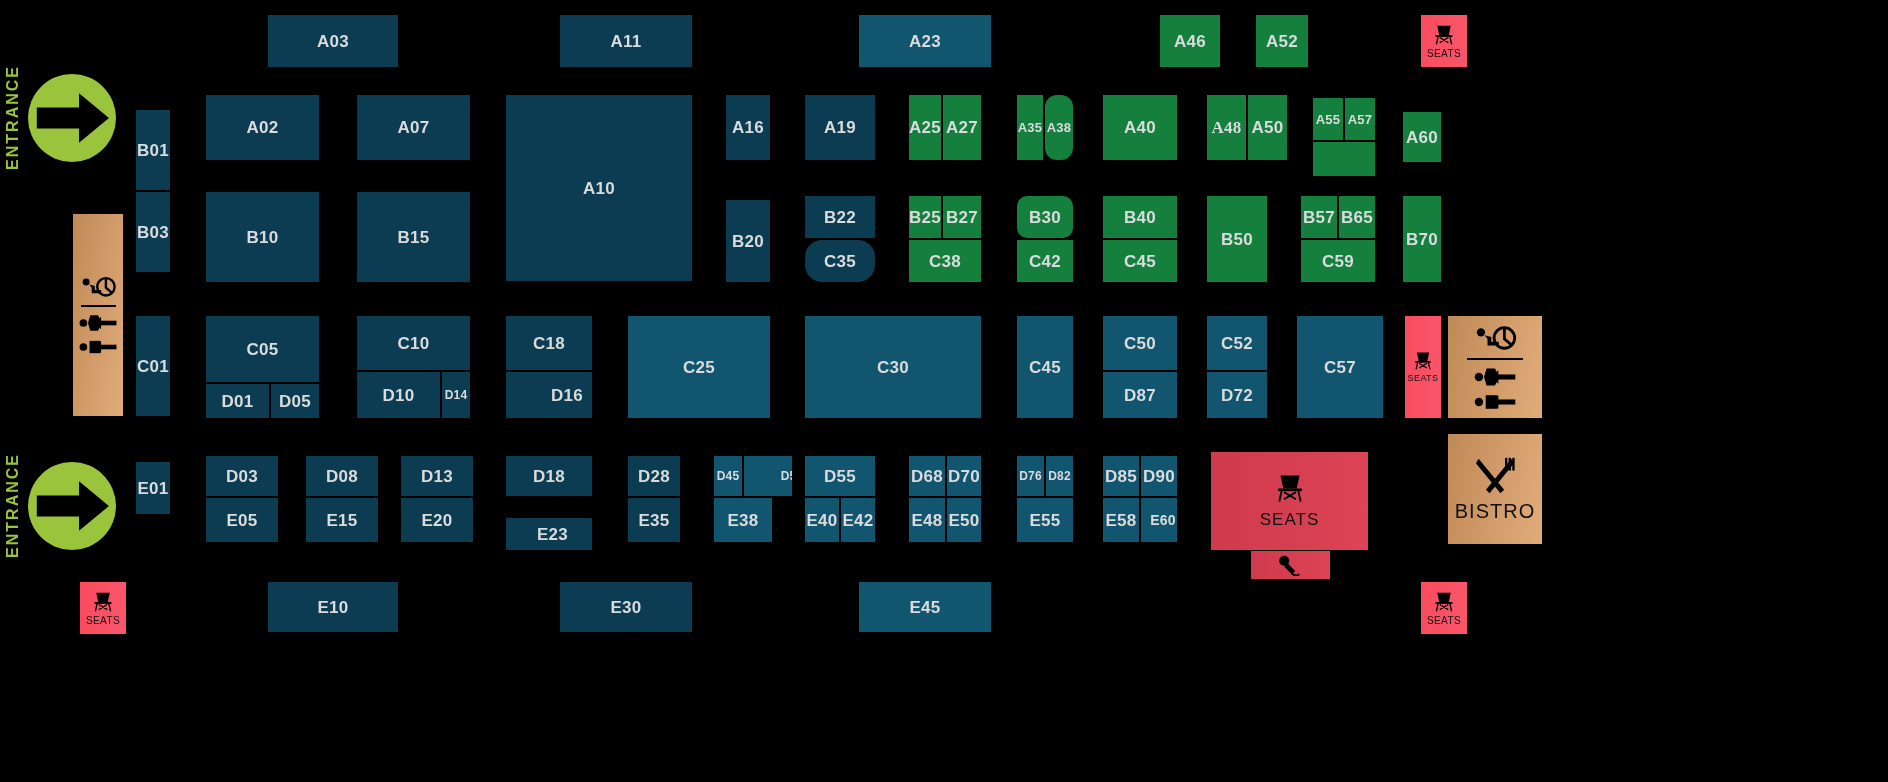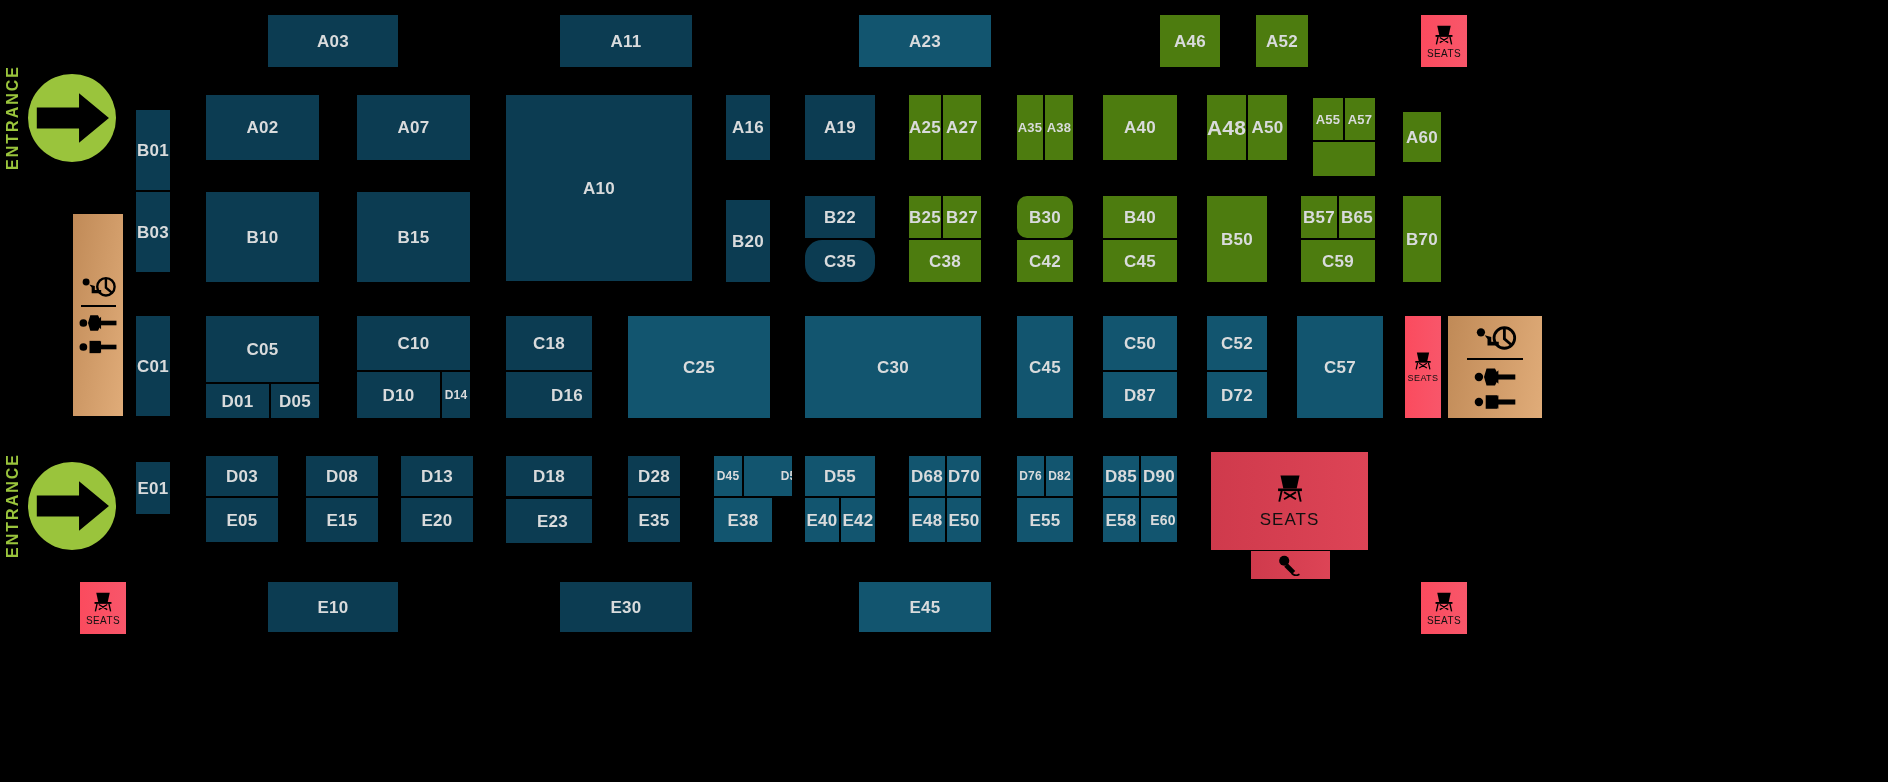--- a/index.html
+++ b/index.html
@@ -11,21 +11,21 @@
     display:flex;align-items:center;justify-content:center;
     color:#d9dbdc;font-weight:bold;
     letter-spacing:.2px;
     box-sizing:border-box;
     text-align:center;
     line-height:1;
     overflow:hidden;
   }
   .b-dark{background:#0c3c52;}
   .b-mid{background:#12556f;}
-  .b-light{background:#4d7c0f;}
+  .b-light{background:#15803d;}
 
   .seats{
     position:absolute;
     background:linear-gradient(90deg,#fb4b5e,#f8566a);
     display:flex;flex-direction:column;align-items:center;justify-content:center;
     color:#000;box-sizing:border-box;
   }
   .seats .cap{font-size:12px;font-weight:500;letter-spacing:.4px;margin-top:2px;color:#111;}
   .stage-block{
     position:absolute;
@@ -131,20 +131,32 @@
     <span style="margin-top:3px;">
       <svg width="46" height="22" viewBox="0 0 52 26" class="icon-svg">
         <circle cx="7" cy="13" r="5" fill="#000"></circle>
         <rect x="15" y="5" width="14" height="16" fill="#000"></rect>
         <rect x="28" y="10" width="22" height="6" fill="#000"></rect>
         <path d="M30 5 l0 16 l-8 -8 z" fill="#000"></path>
       </svg>
     </span>
   </div>
 
+  <div class="tan" style="left:1448px;top:434px;width:94px;height:110px;">
+    <span>
+      <svg width="44" height="40" viewBox="0 0 48 44" class="icon-svg">
+        <path d="M6 3 L34 37 L30 41 L3 8 Z" fill="#000"></path>
+        <path d="M42 3 L14 37 L18 41 L45 8 Z" fill="#000"></path>
+        <rect x="35" y="2" width="2.6" height="14" fill="#000"></rect>
+        <rect x="39" y="2" width="2.6" height="14" fill="#000"></rect>
+        <rect x="43" y="2" width="2.6" height="14" fill="#000"></rect>
+      </svg>
+    </span>
+    <div class="cap">BISTRO</div>
+  </div>
 
   <div class="seats" style="left:1421px;top:15px;width:46px;height:52px;">
     <span>
       <svg width="24" height="22" viewBox="0 0 28 26" class="icon-svg">
         <path d="M6 2 h16 l-2.4 11 h-11.2 Z" fill="#000"></path>
         <rect x="4" y="13" width="20" height="2.2" fill="#000"></rect>
         <path d="M7 15 l-2 9 M21 15 l2 9 M9 16 l10 6 M19 16 l-10 6" stroke="#000" stroke-width="1.6" fill="none"></path>
       </svg>
     </span>
     <div class="cap" style="font-size:10px;">SEATS</div>
@@ -213,23 +225,23 @@
       <div class="booth b-dark" style="left: 136px; top: 110px; width: 34px; height: 80px; font-size: 17px;">B01</div>
       <div class="booth b-dark" style="left: 136px; top: 192px; width: 34px; height: 80px; font-size: 17px;">B03</div>
       <div class="booth b-dark" style="left: 206px; top: 95px; width: 113px; height: 65px; font-size: 17px;">A02</div>
       <div class="booth b-dark" style="left: 357px; top: 95px; width: 113px; height: 65px; font-size: 17px;">A07</div>
       <div class="booth b-dark" style="left: 506px; top: 95px; width: 186px; height: 186px; font-size: 17px;">A10</div>
       <div class="booth b-dark" style="left: 726px; top: 95px; width: 44px; height: 65px; font-size: 17px;">A16</div>
       <div class="booth b-dark" style="left: 805px; top: 95px; width: 70px; height: 65px; font-size: 17px;">A19</div>
       <div class="booth b-light" style="left: 909px; top: 95px; width: 32px; height: 65px; font-size: 17px;">A25</div>
       <div class="booth b-light" style="left: 943px; top: 95px; width: 38px; height: 65px; font-size: 17px;">A27</div>
       <div class="booth b-light" style="left: 1017px; top: 95px; width: 26px; height: 65px; font-size: 13px;">A35</div>
-      <div class="booth b-light" style="left: 1045px; top: 95px; width: 28px; height: 65px; font-size: 13px;">A38</div>
+      <div class="booth b-light" style="left: 1045px; top: 95px; width: 28px; height: 65px; font-size: 13px; border-radius: 12px;">A38</div>
       <div class="booth b-light" style="left: 1103px; top: 95px; width: 74px; height: 65px; font-size: 17px;">A40</div>
-      <div class="booth b-light" style="left: 1207px; top: 95px; width: 39px; height: 65px; font-size: 21px;">A48</div>
+      <div class="booth b-light" style="left: 1207px; top: 95px; width: 39px; height: 65px; font-size: 17px; font-family: Liberation Serif, serif;">A48</div>
       <div class="booth b-light" style="left: 1248px; top: 95px; width: 39px; height: 65px; font-size: 17px;">A50</div>
       <div class="booth b-light" style="left: 1313px; top: 98px; width: 30px; height: 42px; font-size: 13px;">A55</div>
       <div class="booth b-light" style="left: 1345px; top: 98px; width: 30px; height: 42px; font-size: 13px;">A57</div>
       <div class="booth b-light" style="left: 1313px; top: 142px; width: 62px; height: 34px; font-size: 13px;"></div>
       <div class="booth b-light" style="left: 1403px; top: 112px; width: 38px; height: 50px; font-size: 17px;">A60</div>
       <div class="booth b-dark" style="left: 206px; top: 192px; width: 113px; height: 90px; font-size: 17px;">B10</div>
       <div class="booth b-dark" style="left: 357px; top: 192px; width: 113px; height: 90px; font-size: 17px;">B15</div>
       <div class="booth b-dark" style="left: 726px; top: 200px; width: 44px; height: 82px; font-size: 17px;">B20</div>
       <div class="booth b-dark" style="left: 805px; top: 196px; width: 70px; height: 42px; font-size: 17px;">B22</div>
       <div class="booth b-dark" style="left: 805px; top: 240px; width: 70px; height: 42px; font-size: 17px; border-radius: 17px;">C35</div>
@@ -263,21 +275,21 @@
       <div class="booth b-mid" style="left: 1207px; top: 372px; width: 60px; height: 46px; font-size: 17px;">D72</div>
       <div class="booth b-mid" style="left: 1297px; top: 316px; width: 86px; height: 102px; font-size: 17px;">C57</div>
       <div class="booth b-dark" style="left: 136px; top: 462px; width: 34px; height: 52px; font-size: 17px;">E01</div>
       <div class="booth b-dark" style="left: 206px; top: 456px; width: 72px; height: 40px; font-size: 17px;">D03</div>
       <div class="booth b-dark" style="left: 206px; top: 498px; width: 72px; height: 44px; font-size: 17px;">E05</div>
       <div class="booth b-dark" style="left: 306px; top: 456px; width: 72px; height: 40px; font-size: 17px;">D08</div>
       <div class="booth b-dark" style="left: 306px; top: 498px; width: 72px; height: 44px; font-size: 17px;">E15</div>
       <div class="booth b-dark" style="left: 401px; top: 456px; width: 72px; height: 40px; font-size: 17px;">D13</div>
       <div class="booth b-dark" style="left: 401px; top: 498px; width: 72px; height: 44px; font-size: 17px;">E20</div>
       <div class="booth b-dark" style="left: 506px; top: 456px; width: 86px; height: 40px; font-size: 17px;">D18</div>
-      <div class="booth b-dark" style="left: 506px; top: 499px; width: 86px; height: 44px; font-size: 17px; padding-left: 7px;">E23</div>
+      <div class="booth b-dark" style="left: 506px; top: 518px; width: 86px; height: 32px; font-size: 17px; padding-left: 7px;">E23</div>
       <div class="booth b-dark" style="left: 628px; top: 456px; width: 52px; height: 40px; font-size: 17px;">D28</div>
       <div class="booth b-dark" style="left: 628px; top: 498px; width: 52px; height: 44px; font-size: 17px;">E35</div>
       <div class="booth b-mid" style="left: 714px; top: 456px; width: 28px; height: 40px; font-size: 12px;">D45</div>
       <div class="booth b-mid" style="left: 744px; top: 456px; width: 28px; height: 40px; font-size: 12px; padding-left: 48px;">D51</div>
       <div class="booth b-mid" style="left: 714px; top: 498px; width: 58px; height: 44px; font-size: 17px;">E38</div>
       <div class="booth b-mid" style="left: 805px; top: 456px; width: 70px; height: 40px; font-size: 17px;">D55</div>
       <div class="booth b-mid" style="left: 805px; top: 498px; width: 34px; height: 44px; font-size: 17px;">E40</div>
       <div class="booth b-mid" style="left: 841px; top: 498px; width: 34px; height: 44px; font-size: 17px;">E42</div>
       <div class="booth b-mid" style="left: 909px; top: 456px; width: 36px; height: 40px; font-size: 17px;">D68</div>
       <div class="booth b-mid" style="left: 947px; top: 456px; width: 34px; height: 40px; font-size: 17px;">D70</div>

